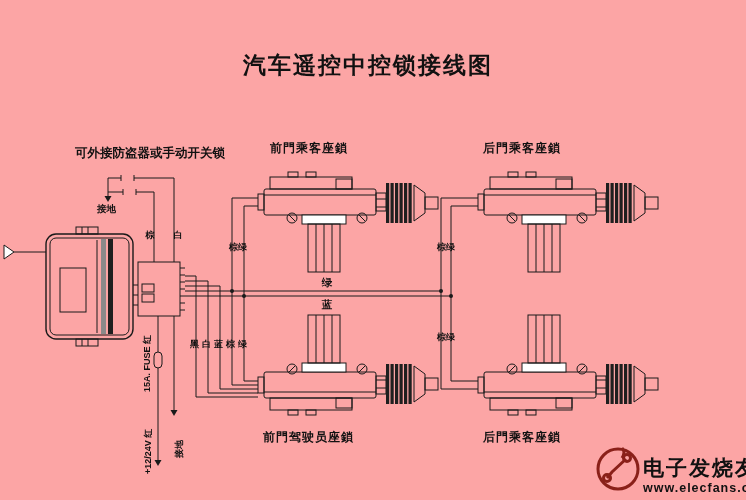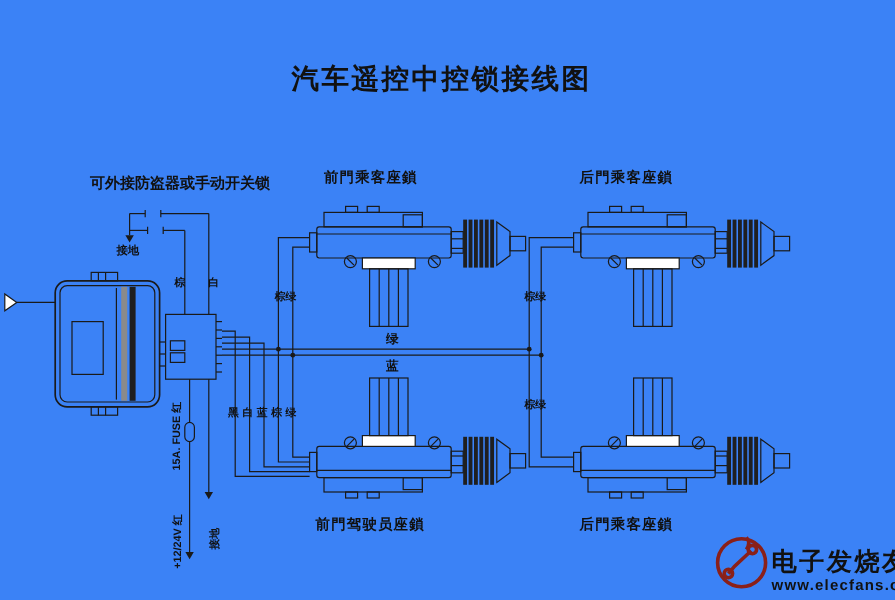--- a/index.html
+++ b/index.html
@@ -1,16 +1,16 @@
 <!DOCTYPE html>
 <html><head>
 <meta charset="utf-8">
 <style>
   html,body{margin:0;padding:0;background:#fff;}
-  #stage{position:relative;width:746px;height:500px;background:#3b82f6;overflow:hidden;
+  #stage{position:relative;width:746px;height:500px;background:#fca5a5;overflow:hidden;
          font-family:"Liberation Sans",sans-serif;}
   svg{display:block;}
   .ln{stroke:#1a1a1a;stroke-width:1;fill:none;}
   .ln2{stroke:#1a1a1a;stroke-width:1.4;fill:none;}
   .fillw{fill:#ffffff;}
   .dark{fill:#1f1f1f;stroke:none;}
   .gray{fill:#8a8a8a;stroke:none;}
   .dot{fill:#1a1a1a;stroke:none;}
   text{fill:#111;}
   .title{font-size:23px;font-weight:bold;letter-spacing:2px;}

